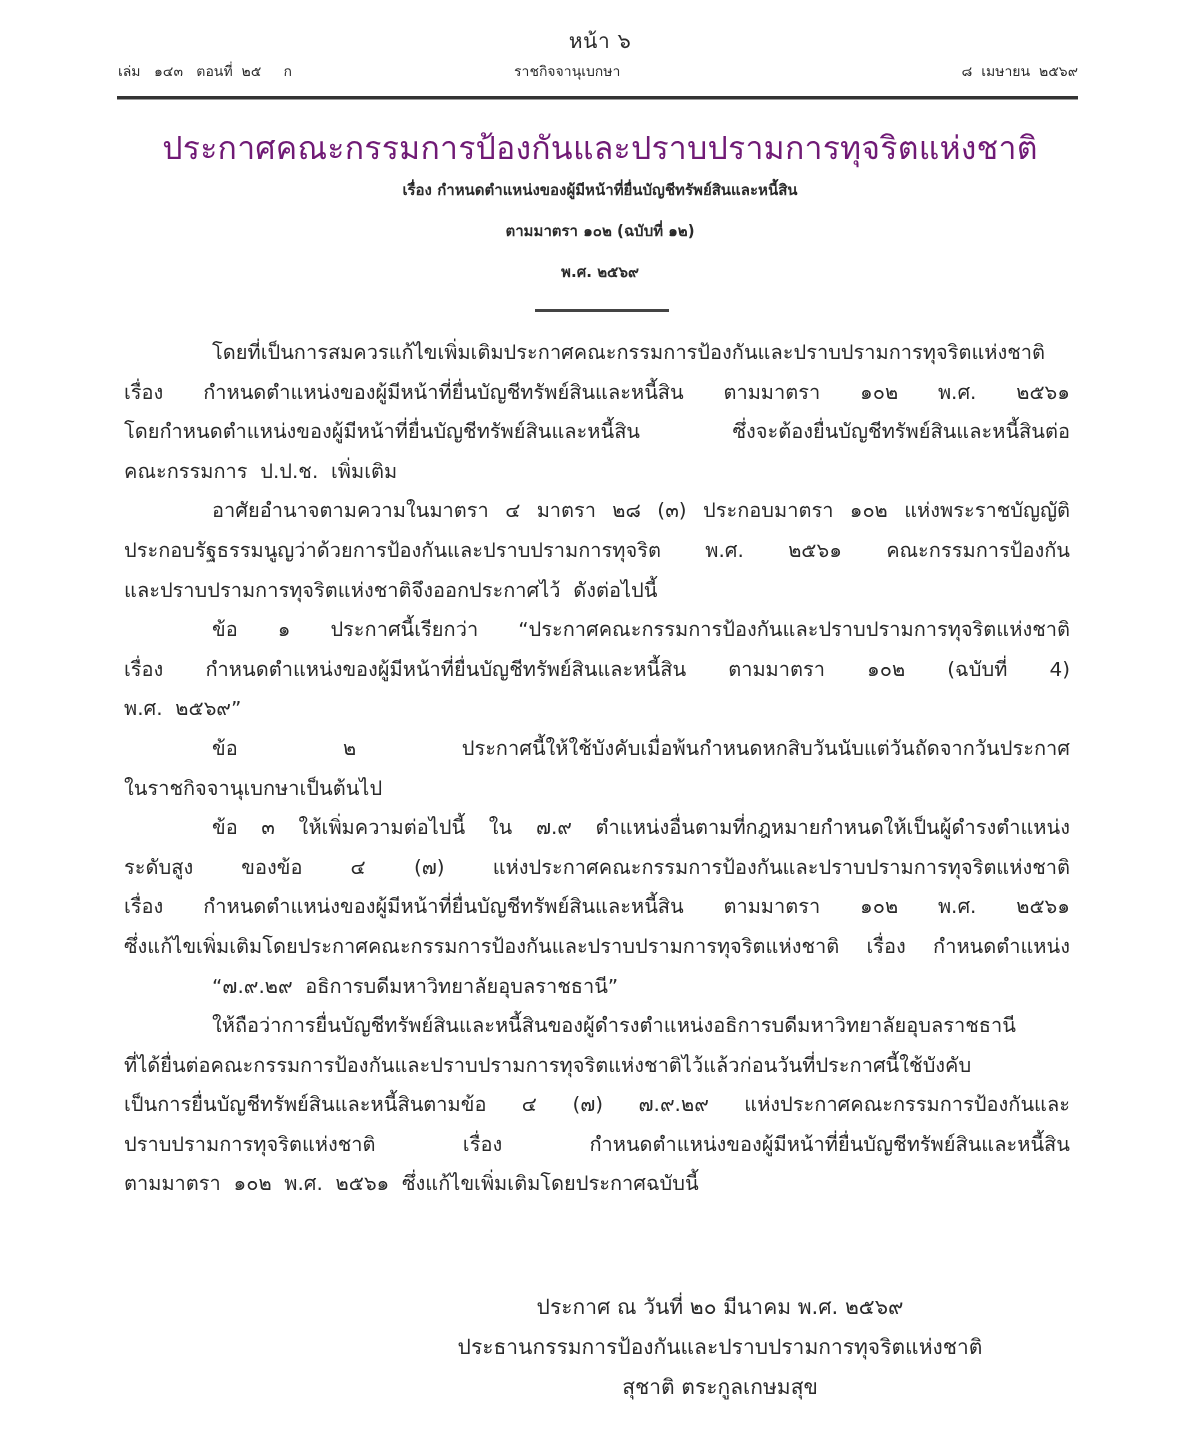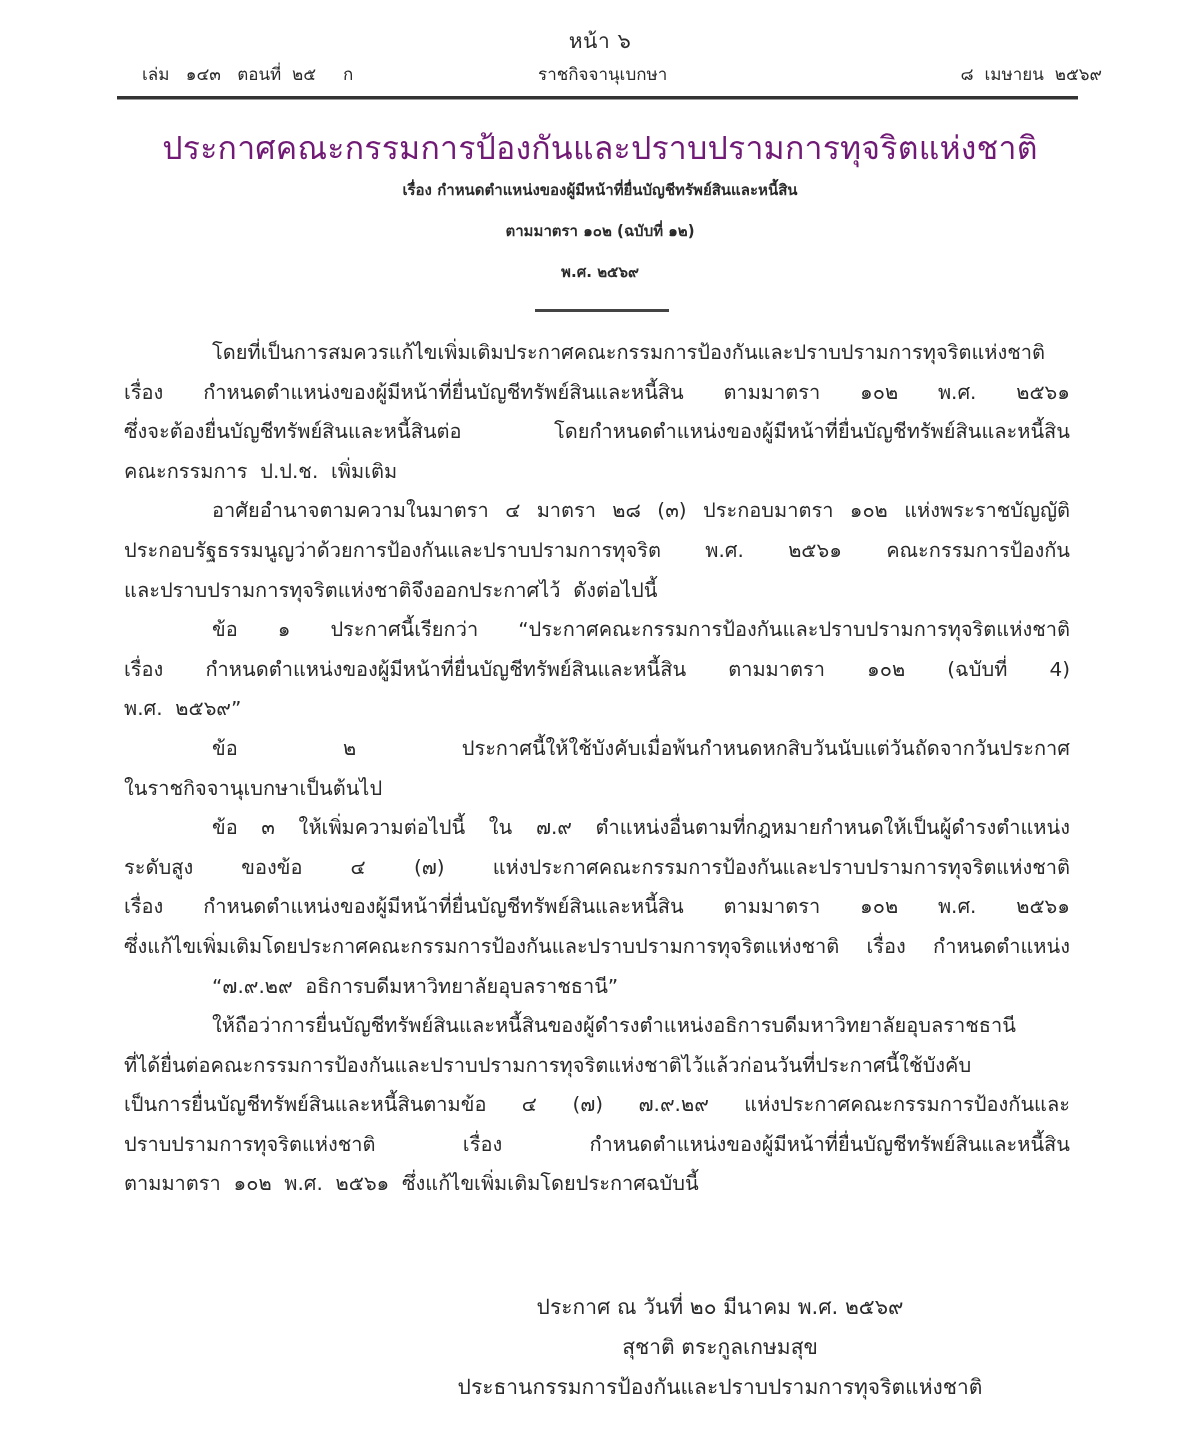--- a/index.html
+++ b/index.html
@@ -27,22 +27,21 @@
       text-align: center;
       font-size: 21px;
       letter-spacing: 0.5px;
     }
     .gazette-header {
       position: absolute;
       top: 60px;
       left: 118px;
       width: 960px;
       height: 34px;
-      font-size: 17px;
-      margin-left: 24px;
+      font-size: 14px;
     }
     .gh-left { position: absolute; left: 0; top: 0; white-space: pre; }
     .gh-center { position: absolute; left: 396px; top: 0; }
     .gh-right { position: absolute; right: 0; top: 0; white-space: pre; }
     .header-rule {
       position: absolute;
       top: 96px;
       left: 117px;
       width: 961px;
       height: 3px;
@@ -129,22 +128,22 @@
       </div>
       <div class="line">
         <span>เรื่อง</span>
         <span>กำหนดตำแหน่งของผู้มีหน้าที่ยื่นบัญชีทรัพย์สินและหนี้สิน</span>
         <span>ตามมาตรา</span>
         <span>๑๐๒</span>
         <span>พ.ศ.</span>
         <span>๒๕๖๑</span>
       </div>
       <div class="line">
+        <span>โดยกำหนดตำแหน่งของผู้มีหน้าที่ยื่นบัญชีทรัพย์สินและหนี้สิน</span>
         <span>ซึ่งจะต้องยื่นบัญชีทรัพย์สินและหนี้สินต่อ</span>
-        <span>โดยกำหนดตำแหน่งของผู้มีหน้าที่ยื่นบัญชีทรัพย์สินและหนี้สิน</span>
       </div>
       <div class="line left">
         <span>คณะกรรมการ  ป.ป.ช.  เพิ่มเติม</span>
       </div>
       <div class="line indent">
         <span>อาศัยอำนาจตามความในมาตรา</span>
         <span>๔</span>
         <span>มาตรา</span>
         <span>๒๘</span>
         <span>(๓)</span>
@@ -235,17 +234,17 @@
         <span>เรื่อง</span>
         <span>กำหนดตำแหน่งของผู้มีหน้าที่ยื่นบัญชีทรัพย์สินและหนี้สิน</span>
       </div>
       <div class="line left">
         <span>ตามมาตรา  ๑๐๒  พ.ศ.  ๒๕๖๑  ซึ่งแก้ไขเพิ่มเติมโดยประกาศฉบับนี้</span>
       </div>
     </div>
 
   <div class="signature">
     <div>ประกาศ  ณ  วันที่  ๒๐  มีนาคม  พ.ศ.  ๒๕๖๙</div>
+    <div>ประธานกรรมการป้องกันและปราบปรามการทุจริตแห่งชาติ</div>
     <div>สุชาติ  ตระกูลเกษมสุข</div>
-    <div>ประธานกรรมการป้องกันและปราบปรามการทุจริตแห่งชาติ</div>
   </div>
 
 </div>
 
 </body></html>

